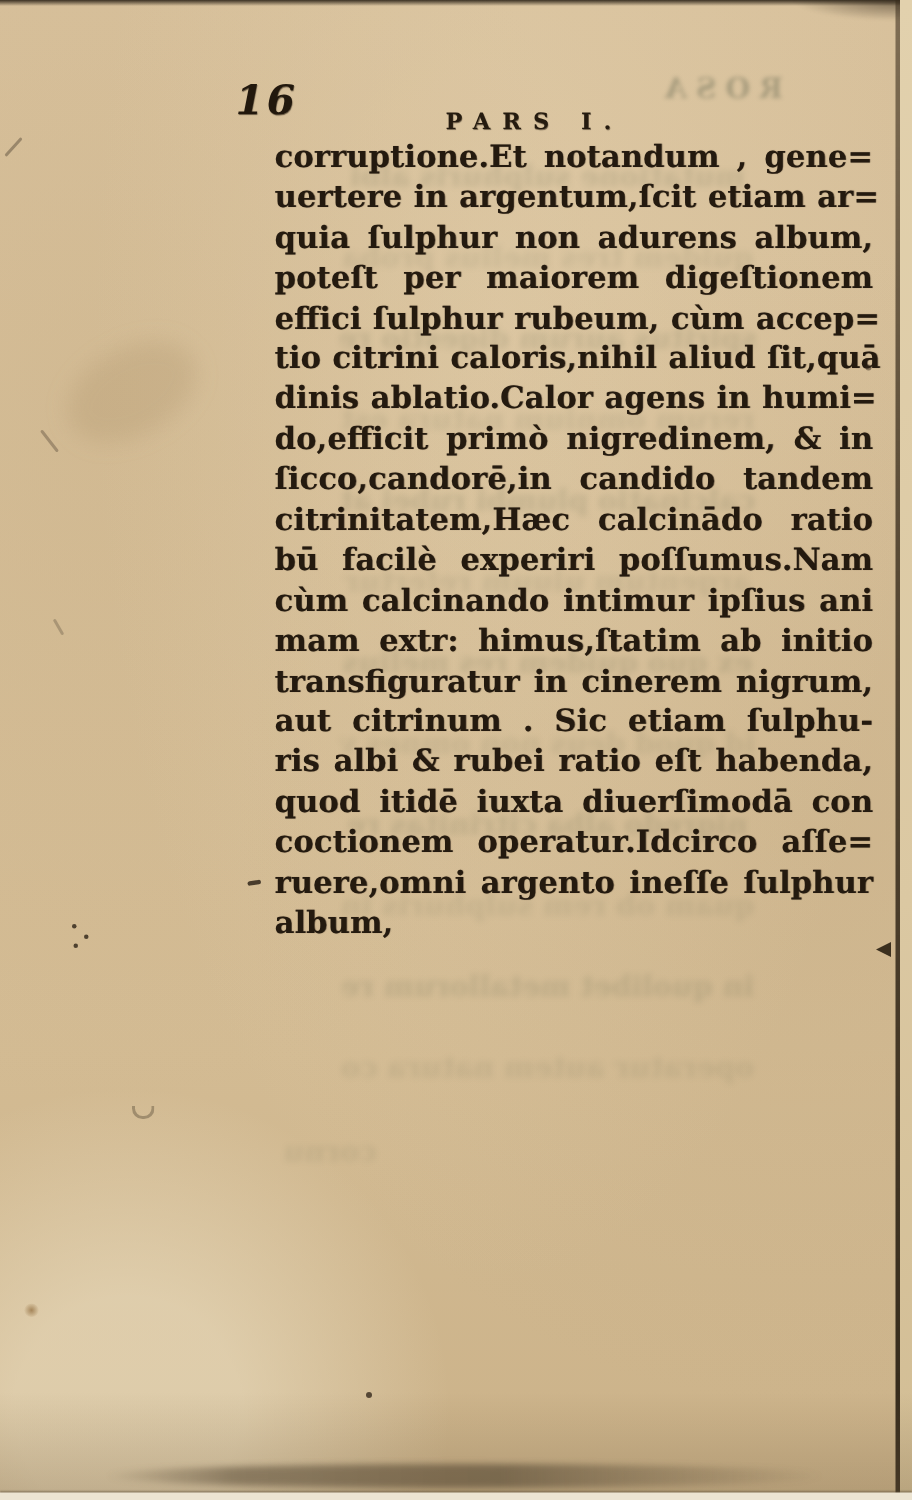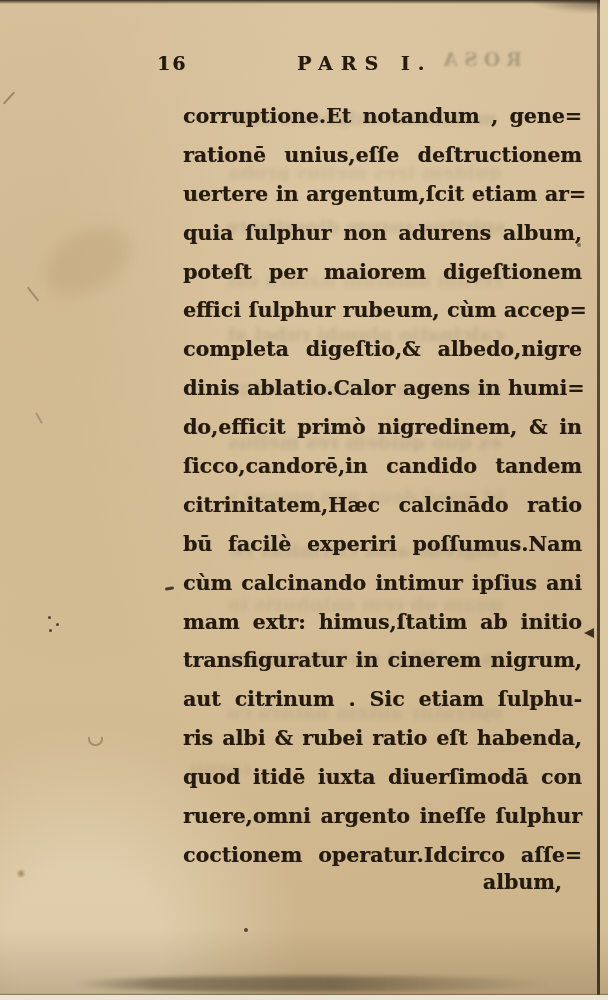--- a/index.html
+++ b/index.html
@@ -55,31 +55,31 @@
   .ghost{position:absolute;left:150px;width:430px;
     transform:scaleX(-1);filter:blur(2px);opacity:.18;
     color:#5c6147;font-weight:700;font-size:19px;line-height:20px;
     text-align:center;white-space:nowrap;overflow:hidden;}
   .ghost.alt{opacity:.13;}
   .ghost-head{position:absolute;left:392px;top:48px;width:130px;
     transform:scaleX(-1);filter:blur(1.3px);opacity:.34;
     color:#4e5642;font-weight:700;font-size:19px;letter-spacing:6px;}
   
   .pagenum{position:absolute;left:157px;top:52px;
-    font-weight:700;font-size:19px;letter-spacing:2px;
+    font-style:italic;font-weight:700;font-size:27px;letter-spacing:2px;
     color:#22180d;text-shadow:.4px .4px .6px rgba(34,24,12,.6);}
-  .runhead{position:absolute;left:297px;top:52px;
-    font-weight:700;font-size:19px;letter-spacing:8px;
+  .runhead{position:absolute;left:297px;top:72px;
+    font-weight:700;font-size:15px;letter-spacing:8px;
     color:#251b0f;text-shadow:.4px .4px .5px rgba(34,24,12,.55);}
   .textblock{position:absolute;left:183px;top:91px;width:399px;
     font-weight:700;font-size:20.5px;line-height:26.9px;
     color:#241a0f;text-shadow:.4px .3px .5px rgba(38,26,14,.55);
     word-spacing:.5px;}
-  .ln{height:26.9px;text-align:justify;text-align-last:justify;white-space:nowrap;margin-top:12px;}
-  .ln-catch{height:26.9px;text-align:right;padding-right:20px;}
+  .ln{height:26.9px;text-align:justify;text-align-last:justify;white-space:nowrap;}
+  .ln-catch{height:26.9px;text-align:left;padding-right:20px;}
 </style>
 </head>
 <body>
 
 <div class="page">
 
   <div class="ghost" style="top:108px">mutatione sulphuris albi</div>
   <div class="ghost alt" style="top:162px">quidem tres melius proba</div>
   <div class="ghost" style="top:216px">spiritus aurum digestio re</div>
   <div class="ghost alt" style="top:270px">rerum omnium natura est</div>
@@ -92,39 +92,38 @@
   <div class="ghost" style="top:648px">in quolibet metallorum re</div>
   <div class="ghost alt" style="top:702px">operatur autem natura co</div>
   <div class="ghost alt" style="top:758px;left:120px;width:200px">cornu</div>
   <div class="ghost-head">ROSA</div>
 
   <div class="pagenum">16</div>
   <div class="runhead">PARS I.</div>
 
   <div class="textblock">
     <div class="ln">corruptione.Et notandum , gene=</div>
-    <div class="ln">rationē unius,eſſe deſtructionem</div>
     <div class="ln">uertere in argentum,ſcit etiam ar=</div>
     <div class="ln">quia ſulphur non adurens album,</div>
     <div class="ln">poteſt per maiorem digeſtionem</div>
     <div class="ln">effici ſulphur rubeum, cùm accep=</div>
-    <div class="ln">completa digeſtio,&amp; albedo,nigre</div>
+    <div class="ln">tio citrini caloris,nihil aliud ſit,quā</div>
     <div class="ln">dinis ablatio.Calor agens in humi=</div>
     <div class="ln">do,efficit primò nigredinem, &amp; in</div>
     <div class="ln">ſicco,candorē,in candido tandem</div>
     <div class="ln">citrinitatem,Hæc calcinādo ratio</div>
     <div class="ln">bū facilè experiri poſſumus.Nam</div>
     <div class="ln">cùm calcinando intimur ipſius ani</div>
     <div class="ln">mam extr: himus,ſtatim ab initio</div>
     <div class="ln">transfiguratur in cinerem nigrum,</div>
     <div class="ln">aut citrinum . Sic etiam ſulphu-</div>
     <div class="ln">ris albi &amp; rubei ratio eſt habenda,</div>
     <div class="ln">quod itidē iuxta diuerſimodā con</div>
+    <div class="ln">coctionem operatur.Idcirco aſſe=</div>
     <div class="ln">ruere,omni argento ineſſe ſulphur</div>
-    <div class="ln">coctionem operatur.Idcirco aſſe=</div>
     <div class="ln-catch">album,</div>
   </div>
 
   <div class="mk mk1"></div>
   <div class="mk mk2"></div>
   <div class="mk mk3"></div>
   <div class="mk mk-dash"></div>
   <div class="mk-u"></div>
   <div class="dot" style="left:48px;top:616px"></div>
   <div class="dot" style="left:56px;top:623px"></div>

